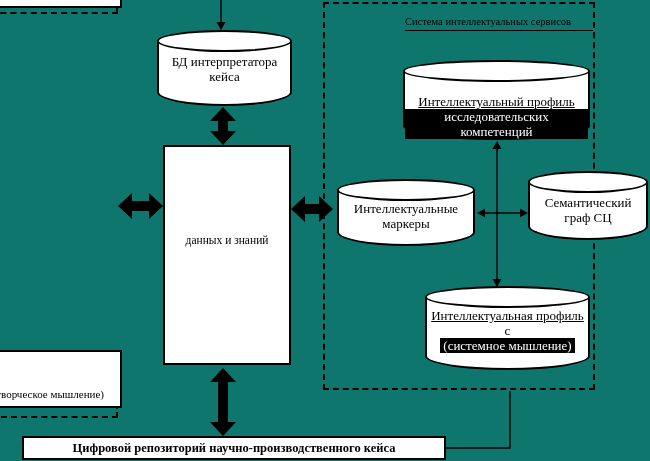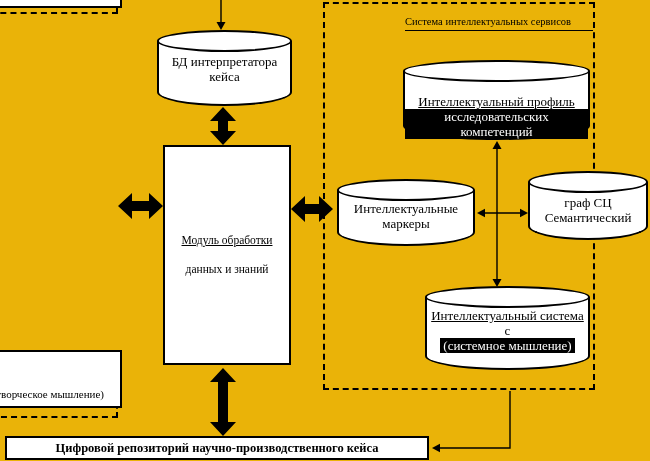--- a/index.html
+++ b/index.html
@@ -1,35 +1,35 @@
 <!DOCTYPE html>
 <html><head>
 <meta charset="utf-8">
 <style>
   * { margin:0; padding:0; box-sizing:border-box; }
   html,body { background:#fff; }
   body { font-family:"Liberation Serif","DejaVu Serif",serif; color:#000; }
 
-  .diagram { position:relative; width:650px; height:461px; background:#eab308; overflow:hidden; }
+  .diagram { position:relative; width:650px; height:461px; background:#0f766e; overflow:hidden; }
 
   
   .group { position:absolute; left:323px; top:2px; width:272px; height:388px;
            border:2px dashed #000; z-index:1; background:transparent; }
   .group-header { position:absolute; left:80px; right:0; top:10px; height:17px;
                   border-bottom:1.3px solid #000; font-size:10.5px; line-height:15px;
                   white-space:nowrap; overflow:hidden; }
 
   
   .box { position:absolute; background:#fff; border:2px solid #000; z-index:3; }
 
   .module-label { position:absolute; left:4px; right:4px; top:86px; text-align:center;
                   font-size:11.5px; line-height:15px; }
   .module-label .l1 { margin-bottom:14px; }
 
-  .repo { left:5px; top:436px; width:424px; height:24px;
+  .repo { left:22px; top:436px; width:424px; height:24px;
           display:flex; align-items:center; justify-content:center;
           font-weight:bold; font-size:12.5px; white-space:nowrap; }
 
   
   .cyl { position:absolute; z-index:3; }
   .cyl .lid { position:absolute; left:0; right:0; top:0; height:22px;
               border:2px solid #000; border-radius:50%; background:#fff; z-index:2; }
   .cyl .bod { position:absolute; left:0; right:0; top:11px; bottom:0;
               border:2px solid #000; border-top:none;
               border-radius:0 0 50% 50% / 0 0 14px 14px; background:#fff; z-index:1; }
@@ -94,21 +94,20 @@
     <div class="lid"></div>
     <div class="bod"></div>
     <div class="label" style="top:24px;">
       <div>БД интерпретатора</div>
       <div>кейса</div>
     </div>
   </div>
 
   <div class="box" style="left:163px; top:145px; width:128px; height:220px;">
     <div class="module-label">
-      <div class="l1 u">Модуль обработки</div>
       <div>данных и знаний</div>
     </div>
   </div>
 
   <div class="cyl" style="left:403px; top:60px; width:187px; height:80px;">
     <div class="lid"></div>
     <div class="bod"></div>
     <div class="label" style="top:34px;">
       <div class="u">Интеллектуальный профиль</div>
       <div><span class="hl">исследовательских компетенций</span></div>
@@ -121,30 +120,30 @@
     <div class="label" style="top:22px;">
       <div>Интеллектуальные</div>
       <div>маркеры</div>
     </div>
   </div>
 
   <div class="cyl" style="left:528px; top:171px; width:120px; height:69px;">
     <div class="lid"></div>
     <div class="bod"></div>
     <div class="label" style="top:24px;">
+      <div>Семантический</div>
       <div>граф СЦ</div>
-      <div>Семантический</div>
     </div>
   </div>
 
   <div class="cyl" style="left:425px; top:286px; width:165px; height:84px;">
     <div class="lid"></div>
     <div class="bod"></div>
     <div class="label" style="top:22px;">
-      <div class="u">Интеллектуальный система</div>
+      <div class="u">Интеллектуальная профиль</div>
       <div>с</div>
       <div><span class="hl">(системное мышление)</span></div>
     </div>
   </div>
 
   <div class="box repo">
     <span>Цифровой репозиторий научно-производственного кейса</span>
   </div>
 
 </div>

